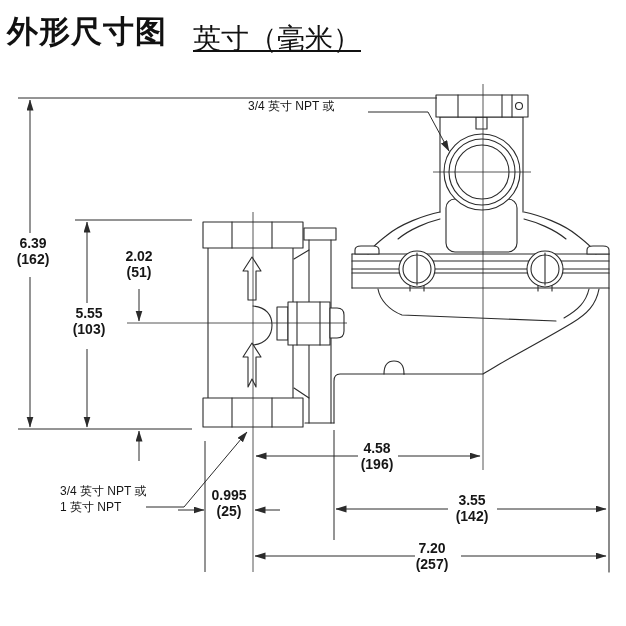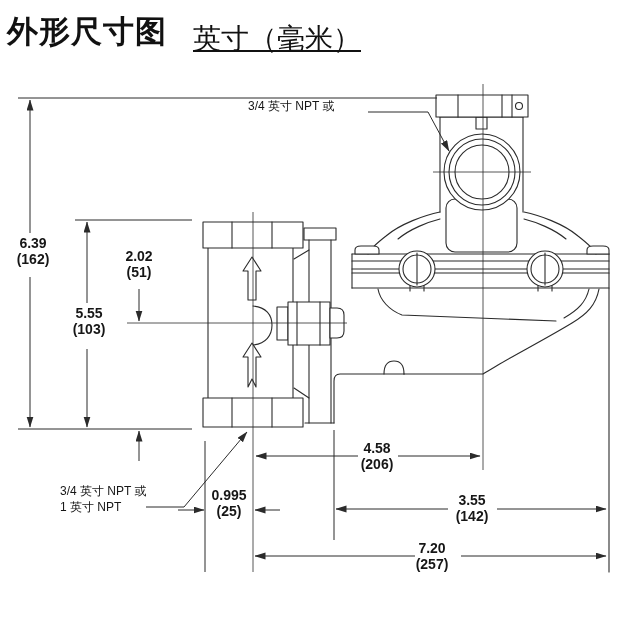--- a/index.html
+++ b/index.html
@@ -191,21 +191,21 @@
   <div>(103)</div>
 </div>
 
 <div class="abs dim-label" style="left:199px;top:488px;width:60px;">
   <div>0.995</div>
   <div>(25)</div>
 </div>
 
 <div class="abs dim-label" style="left:347px;top:441px;width:60px;">
   <div>4.58</div>
-  <div>(206)</div>
+  <div>(196)</div>
 </div>
 
 <div class="abs dim-label" style="left:442px;top:493px;width:60px;">
   <div>3.55</div>
   <div>(142)</div>
 </div>
 
 <div class="abs dim-label" style="left:402px;top:541px;width:60px;">
   <div>7.20</div>
   <div>(257)</div>

